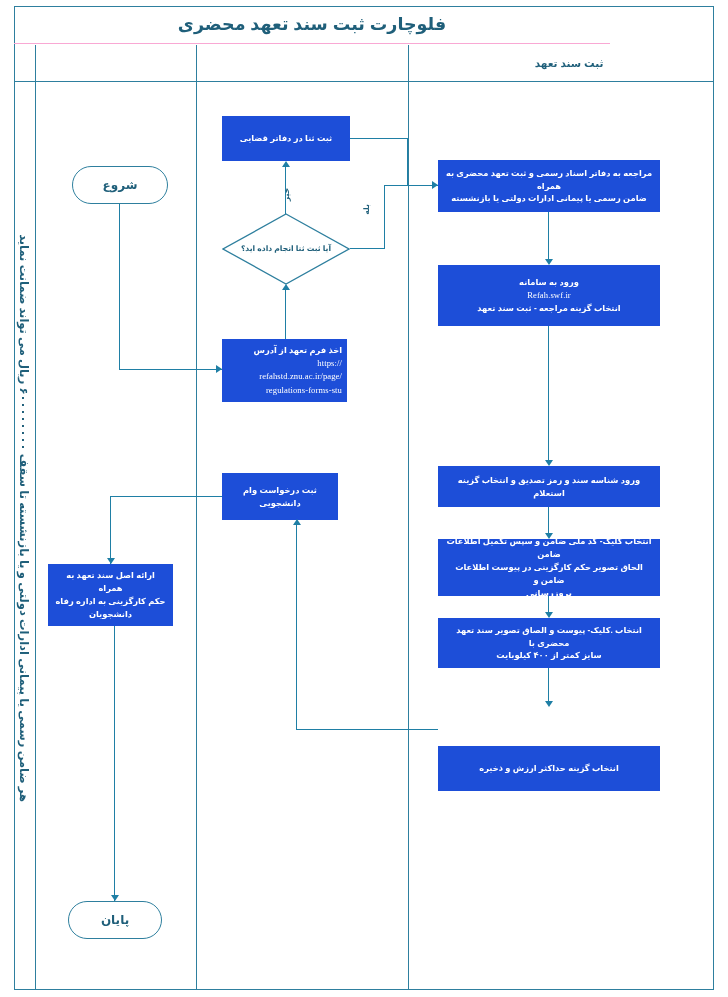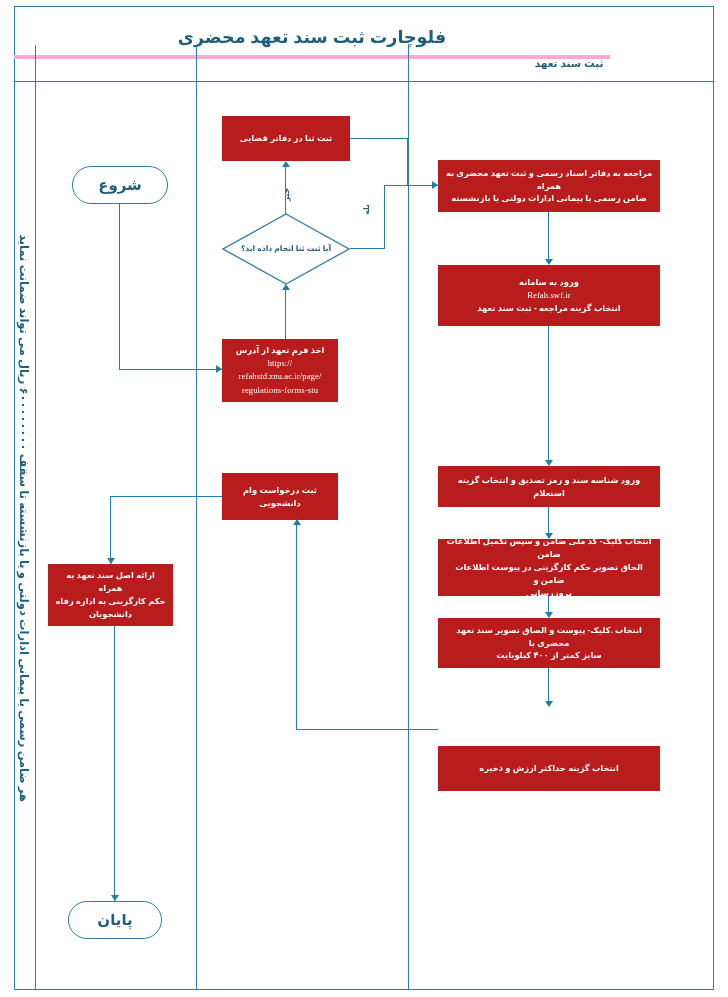--- a/index.html
+++ b/index.html
@@ -22,24 +22,24 @@
     left: 14px;
     top: 6px;
     width: 700px;
     height: 984px;
     border: 1px solid #2e7f9e;
     box-sizing: border-box;
   }
   .title-bar {
     position: absolute;
     left: 14px;
-    top: 20px;
+    top: 5px;
     width: 596px;
     height: 39px;
-    border-bottom: 4px solid #f9a8d4;
+    border-bottom: 1px solid #f9a8d4;
     box-sizing: border-box;
     display: flex;
     align-items: center;
     justify-content: center;
   }
   .title-bar .title-text {
     color: #1f5f7a;
     font-size: 17.5px;
     font-weight: bold;
     letter-spacing: .2px;
@@ -98,21 +98,21 @@
 
   
   .node {
     position: absolute;
     box-sizing: border-box;
     display: flex;
     align-items: center;
     justify-content: center;
     text-align: center;
     color: #ffffff;
-    background: #b91c1c;
+    background: #1d4ed8;
     font-size: 8.3px;
     font-weight: bold;
     line-height: 1.55;
     padding: 3px 5px;
     direction: rtl;
   }
   .node .lines { width: 100%; }
   .node .ln { display: block; }
   .node .ln.latin {
     direction: ltr;
@@ -125,21 +125,21 @@
   .terminator {
     position: absolute;
     box-sizing: border-box;
     border: 1.2px solid #2e7f9e;
     border-radius: 999px;
     background: #ffffff;
     display: flex;
     align-items: center;
     justify-content: center;
     color: #1f5f7a;
-    font-size: 15px;
+    font-size: 12px;
     font-weight: bold;
     direction: rtl;
   }
 
   .decision {
     position: absolute;
     box-sizing: border-box;
   }
   .decision .dia {
     position: absolute;
@@ -258,21 +258,21 @@
       <polygon points="64,1 127,36 64,71 1,36" fill="#ffffff" stroke="#2e7f9e" stroke-width="1.3"></polygon>
     </svg>
     <div class="dtext">
       <span>
         <span class="ln">آیا ثبت ثنا انجام داده</span>
         <span class="ln">اید؟</span>
       </span>
     </div>
   </div>
 
-  <div class="node" style="left:222px; top:339px; width:116px; height:63px;">
+  <div class="node" style="left:222px; top:339px; width:125px; height:63px;text-align:right;">
     <span class="lines">
       <span class="ln">اخذ فرم تعهد از آدرس</span>
       <span class="ln latin">https://</span>
       <span class="ln latin">refahstd.znu.ac.ir/page/</span>
       <span class="ln latin">regulations-forms-stu</span>
     </span>
   </div>
 
   <div class="node" style="left:222px; top:473px; width:116px; height:47px;">
     <span class="lines">

